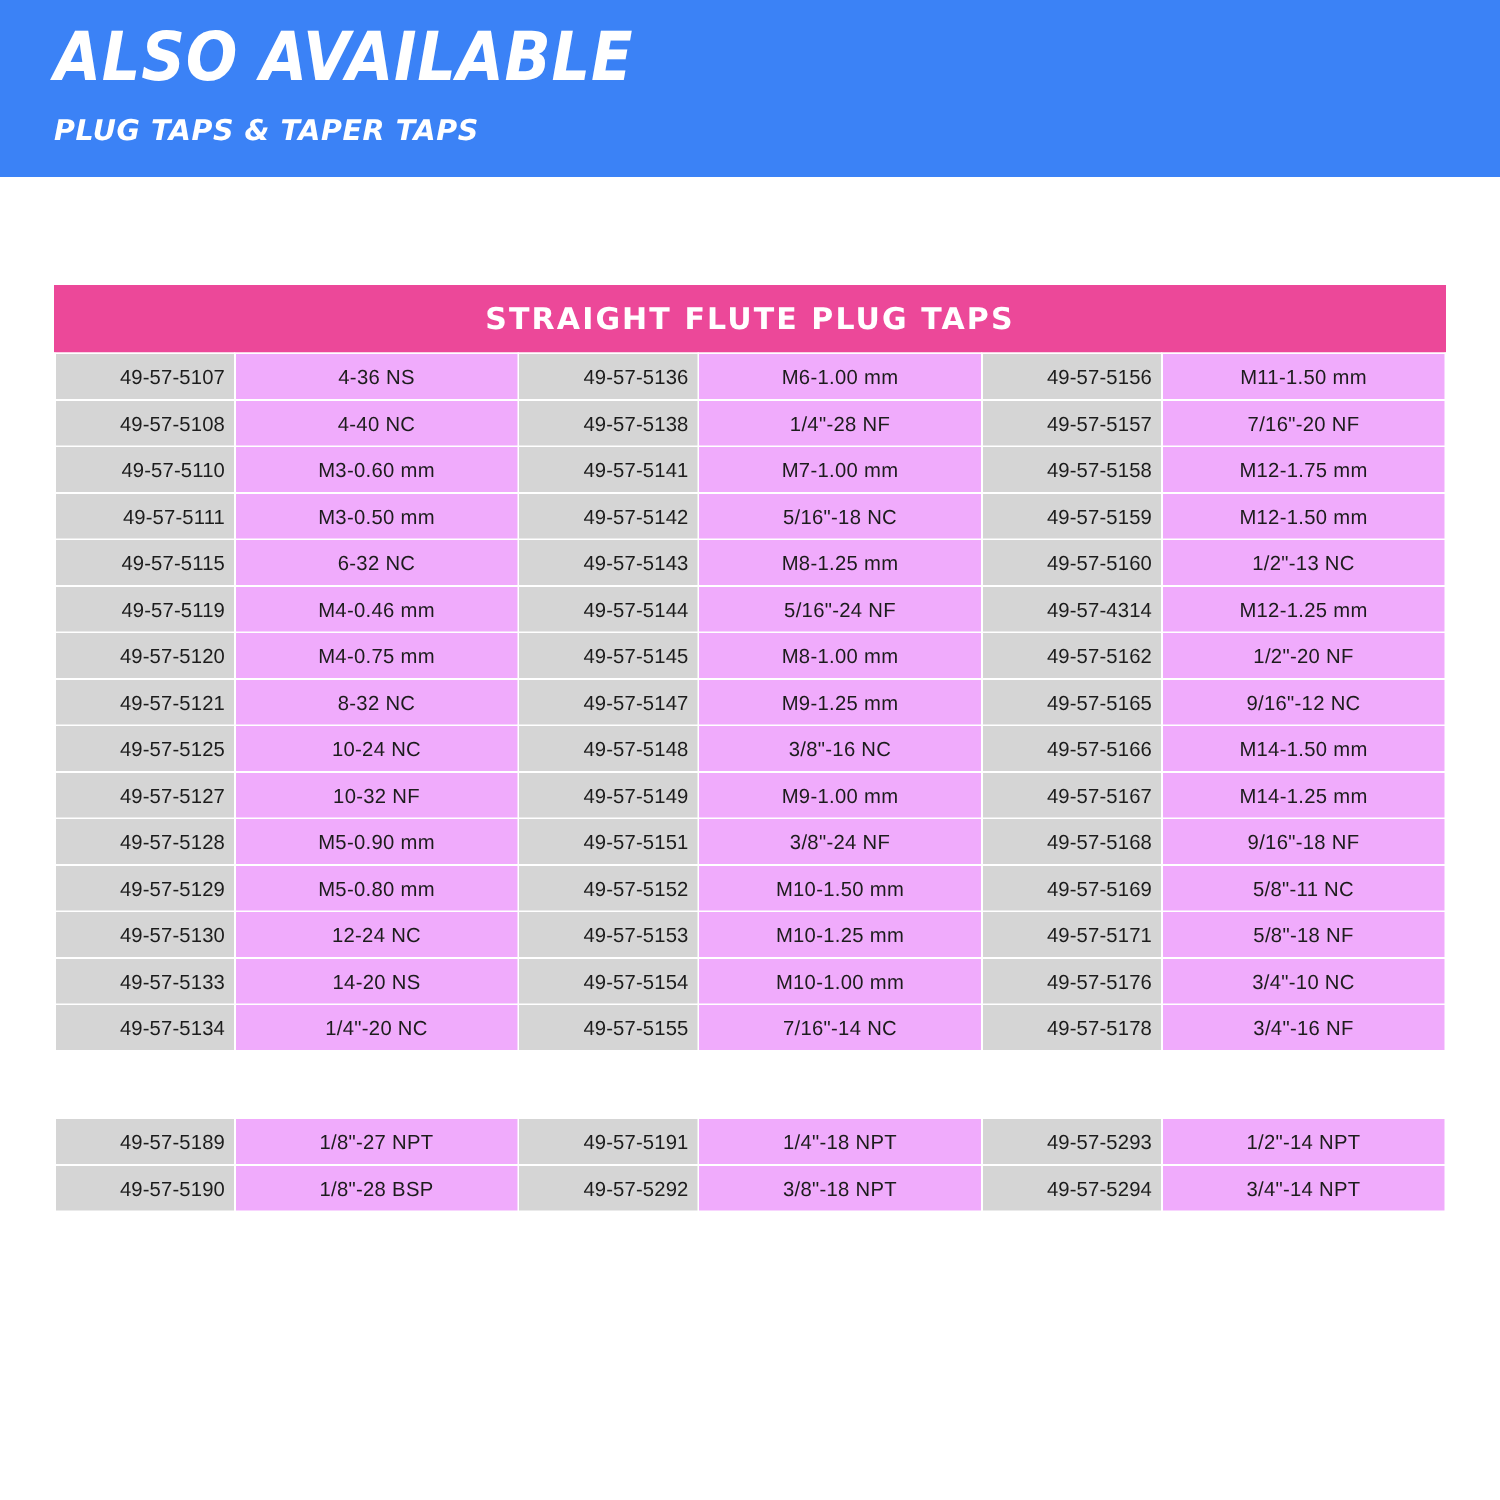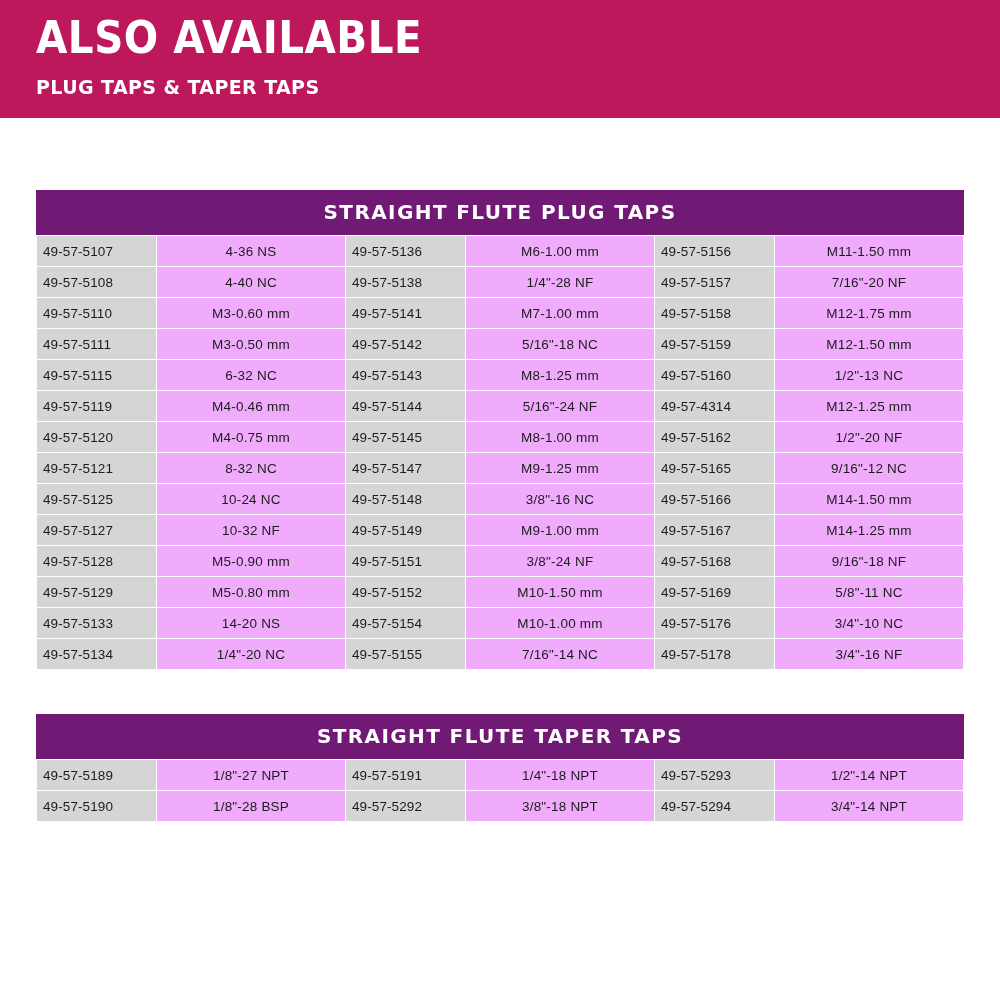--- a/index.html
+++ b/index.html
@@ -14,25 +14,26 @@
   #page {
     position: relative;
     width: 1000px;
     height: 1000px;
     background: #ffffff;
     overflow: hidden;
   }
 
   
   .banner {
-    background: #be185d;
+    background: #3b82f6;
     width: 1000px;
     height: 118px;
     padding: 14px 0 0 36px;
     color: #ffffff;
+    font-style: italic;
   }
   .banner-title {
     font-size: 45px;
     font-weight: bold;
     letter-spacing: 0.5px;
     line-height: 1.05;
     font-family: "DejaVu Sans", sans-serif;
     font-stretch: condensed;
     margin: 0;
     padding: 0;
@@ -44,21 +45,21 @@
     line-height: 1.1;
     margin-top: 16px;
     font-family: "DejaVu Sans", sans-serif;
   }
 
   
   .table-wrap {
     margin: 0 36px;
   }
   .section-header {
-    background: #701a75;
+    background: #ec4899;
     color: #ffffff;
     text-align: center;
     font-size: 20px;
     font-weight: bold;
     letter-spacing: 1.4px;
     padding: 10px 0 11px 0;
     font-family: "DejaVu Sans", sans-serif;
   }
   table.taps {
     border-collapse: collapse;
@@ -69,21 +70,21 @@
     height: 31px;
     font-size: 13.5px;
     color: #1c1c1c;
     border: 1px solid #ffffff;
     padding: 0 6px;
     white-space: nowrap;
     overflow: hidden;
   }
   td.sku {
     width: 120px;
-    text-align: left;
+    text-align: right;
     background: #d5d5d5;
     letter-spacing: 0.1px;
   }
   td.desc {
     background: #f0abfc;
     text-align: center;
     letter-spacing: 0.2px;
   }
   .gap-between-tables {
     height: 44px;
@@ -196,20 +197,28 @@
           </tr>
           <tr>
             <td class="sku">49-57-5129</td>
             <td class="desc">M5-0.80 mm</td>
             <td class="sku">49-57-5152</td>
             <td class="desc">M10-1.50 mm</td>
             <td class="sku">49-57-5169</td>
             <td class="desc">5/8"-11 NC</td>
           </tr>
           <tr>
+            <td class="sku">49-57-5130</td>
+            <td class="desc">12-24 NC</td>
+            <td class="sku">49-57-5153</td>
+            <td class="desc">M10-1.25 mm</td>
+            <td class="sku">49-57-5171</td>
+            <td class="desc">5/8"-18 NF</td>
+          </tr>
+          <tr>
             <td class="sku">49-57-5133</td>
             <td class="desc">14-20 NS</td>
             <td class="sku">49-57-5154</td>
             <td class="desc">M10-1.00 mm</td>
             <td class="sku">49-57-5176</td>
             <td class="desc">3/4"-10 NC</td>
           </tr>
           <tr>
             <td class="sku">49-57-5134</td>
             <td class="desc">1/4"-20 NC</td>
@@ -218,21 +227,20 @@
             <td class="sku">49-57-5178</td>
             <td class="desc">3/4"-16 NF</td>
           </tr>
         </tbody>
     </table>
   </div>
 
   <div class="gap-between-tables"></div>
 
   <div class="table-wrap">
-    <div class="section-header">STRAIGHT FLUTE TAPER TAPS</div>
     <table class="taps">
       <tbody id="taper-taps-body">
           <tr>
             <td class="sku">49-57-5189</td>
             <td class="desc">1/8"-27 NPT</td>
             <td class="sku">49-57-5191</td>
             <td class="desc">1/4"-18 NPT</td>
             <td class="sku">49-57-5293</td>
             <td class="desc">1/2"-14 NPT</td>
           </tr>

